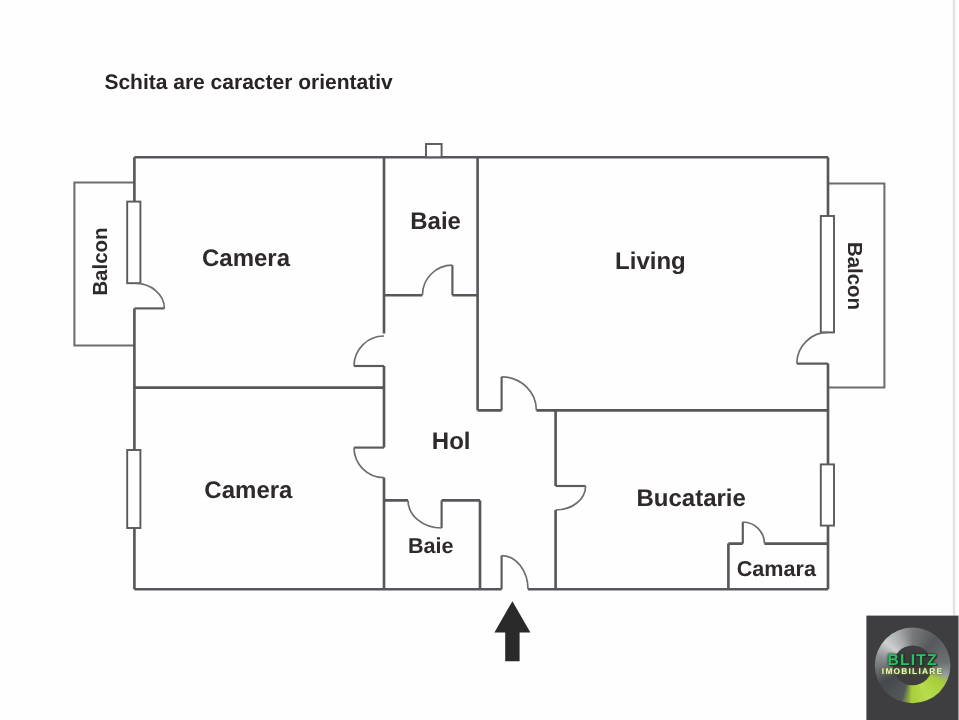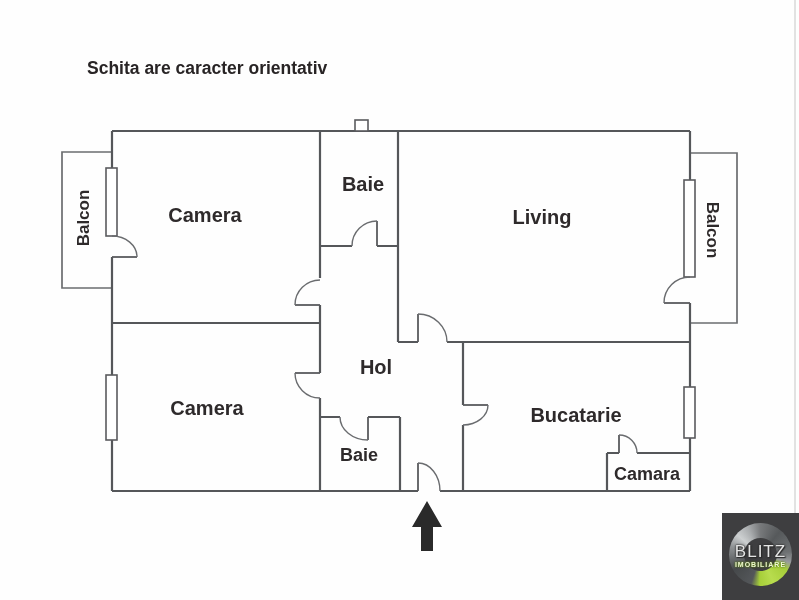--- a/index.html
+++ b/index.html
@@ -28,21 +28,21 @@
       #a6ce39 120deg,#b8dc4e 155deg,#a6ce39 182deg,
       #54575a 198deg,#46494b 240deg,#8f9294 285deg,
       #cdd0d1 310deg,#a9acae 335deg,#77797b 360deg);
   }
   .logo-ring-hole{
     position:absolute;left:15px;top:15px;width:33px;height:33px;border-radius:50%;
     background:var(--logo-bg,#3e3e40);
   }
   .logo-text{position:absolute;left:0;top:30px;width:100%;text-align:center;line-height:1;}
   .logo-brand{
-    color:#e5e5e5;font-size:17px;font-weight:normal;letter-spacing:1px;
+    color:#22c55e;font-size:13px;font-weight:bold;letter-spacing:1px;
     text-shadow:0 0 2px #2a2a2a,0 0 2px #2a2a2a,1px 1px 1px #2a2a2a;
   }
   .logo-tagline{
     color:#eef5d2;font-size:7px;font-weight:bold;letter-spacing:1px;margin-top:1px;
     text-shadow:0 0 2px #5a7f14,0 0 2px #5a7f14;
   }
 </style>
 </head>
 <body>
 

